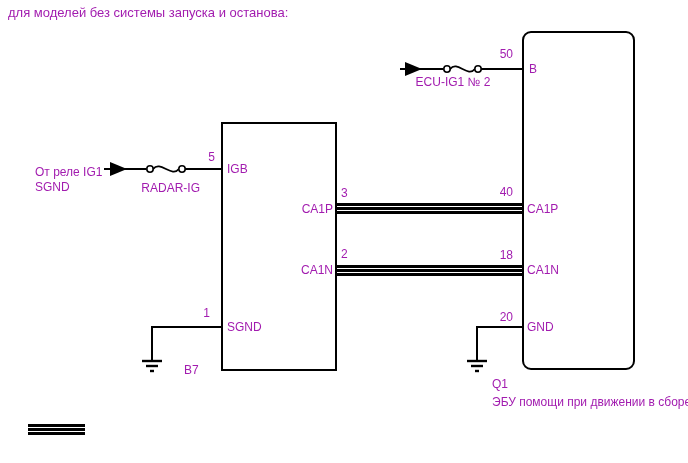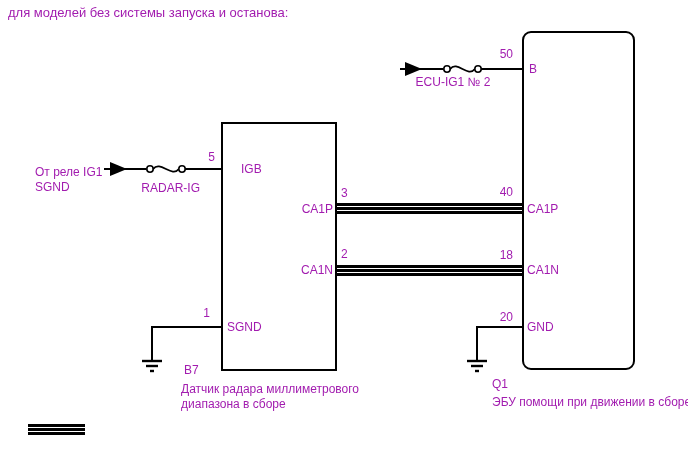--- a/index.html
+++ b/index.html
@@ -59,21 +59,21 @@
     <circle cx="49" cy="12" r="3.2" fill="#fff" stroke="#000" stroke-width="1.6"></circle>
     <path d="M52.2,12 C59,3 70,21 76.8,12" fill="none" stroke="#000" stroke-width="1.8"></path>
     <circle cx="80" cy="12" r="3.2" fill="#fff" stroke="#000" stroke-width="1.6"></circle>
     <line x1="83.2" y1="12" x2="124" y2="12" stroke="#000" stroke-width="2"></line>
   </svg>
 
   <div class="abs txt center" style="left:408px;top:75px;width:90px;">ECU-IG1 № 2</div>
   <div class="abs pin right" style="left:480px;top:48px;width:33px;">50</div>
 
   <div class="abs box" style="left:221px;top:122px;width:116px;height:249px;"></div>
-  <div class="abs txt" style="left:241px;top:162px;">IGB</div>
+  <div class="abs txt" style="left:227px;top:162px;">IGB</div>
   <div class="abs txt right" style="left:281px;top:202px;width:52px;">CA1P</div>
   <div class="abs txt right" style="left:281px;top:263px;width:52px;">CA1N</div>
   <div class="abs txt" style="left:227px;top:320px;">SGND</div>
 
   <div class="abs box rounded" style="left:522px;top:31px;width:113px;height:339px;"></div>
   <div class="abs txt" style="left:529px;top:62px;">B</div>
   <div class="abs txt" style="left:527px;top:202px;">CA1P</div>
   <div class="abs txt" style="left:527px;top:263px;">CA1N</div>
   <div class="abs txt" style="left:527px;top:320px;">GND</div>
 
@@ -87,24 +87,20 @@
 
   <div class="abs pin right" style="left:185px;top:307px;width:25px;">1</div>
   <div class="abs wire" style="left:152px;top:326px;width:69px;height:2px;"></div>
   <div class="abs wire" style="left:151px;top:326px;width:2px;height:34px;"></div>
   <svg class="abs" style="left:140px;top:359px;" width="24" height="16" viewBox="0 0 24 16">
     <line x1="2" y1="2" x2="22" y2="2" stroke="#000" stroke-width="2.4"></line>
     <line x1="6" y1="7" x2="18" y2="7" stroke="#000" stroke-width="2.4"></line>
     <line x1="10" y1="12" x2="14" y2="12" stroke="#000" stroke-width="2.4"></line>
   </svg>
   <div class="abs txt" style="left:184px;top:363px;">B7</div>
-  <div class="abs txt" style="left:181px;top:382px;white-space:normal;width:200px;">
-    <div>Датчик радара миллиметрового</div>
-    <div>диапазона в сборе</div>
-  </div>
 
   <div class="abs pin right" style="left:483px;top:311px;width:30px;">20</div>
   <div class="abs wire" style="left:477px;top:326px;width:45px;height:2px;"></div>
   <div class="abs wire" style="left:476px;top:326px;width:2px;height:34px;"></div>
   <svg class="abs" style="left:465px;top:359px;" width="24" height="16" viewBox="0 0 24 16">
     <line x1="2" y1="2" x2="22" y2="2" stroke="#000" stroke-width="2.4"></line>
     <line x1="6" y1="7" x2="18" y2="7" stroke="#000" stroke-width="2.4"></line>
     <line x1="10" y1="12" x2="14" y2="12" stroke="#000" stroke-width="2.4"></line>
   </svg>
   <div class="abs txt" style="left:492px;top:377px;">Q1</div>

